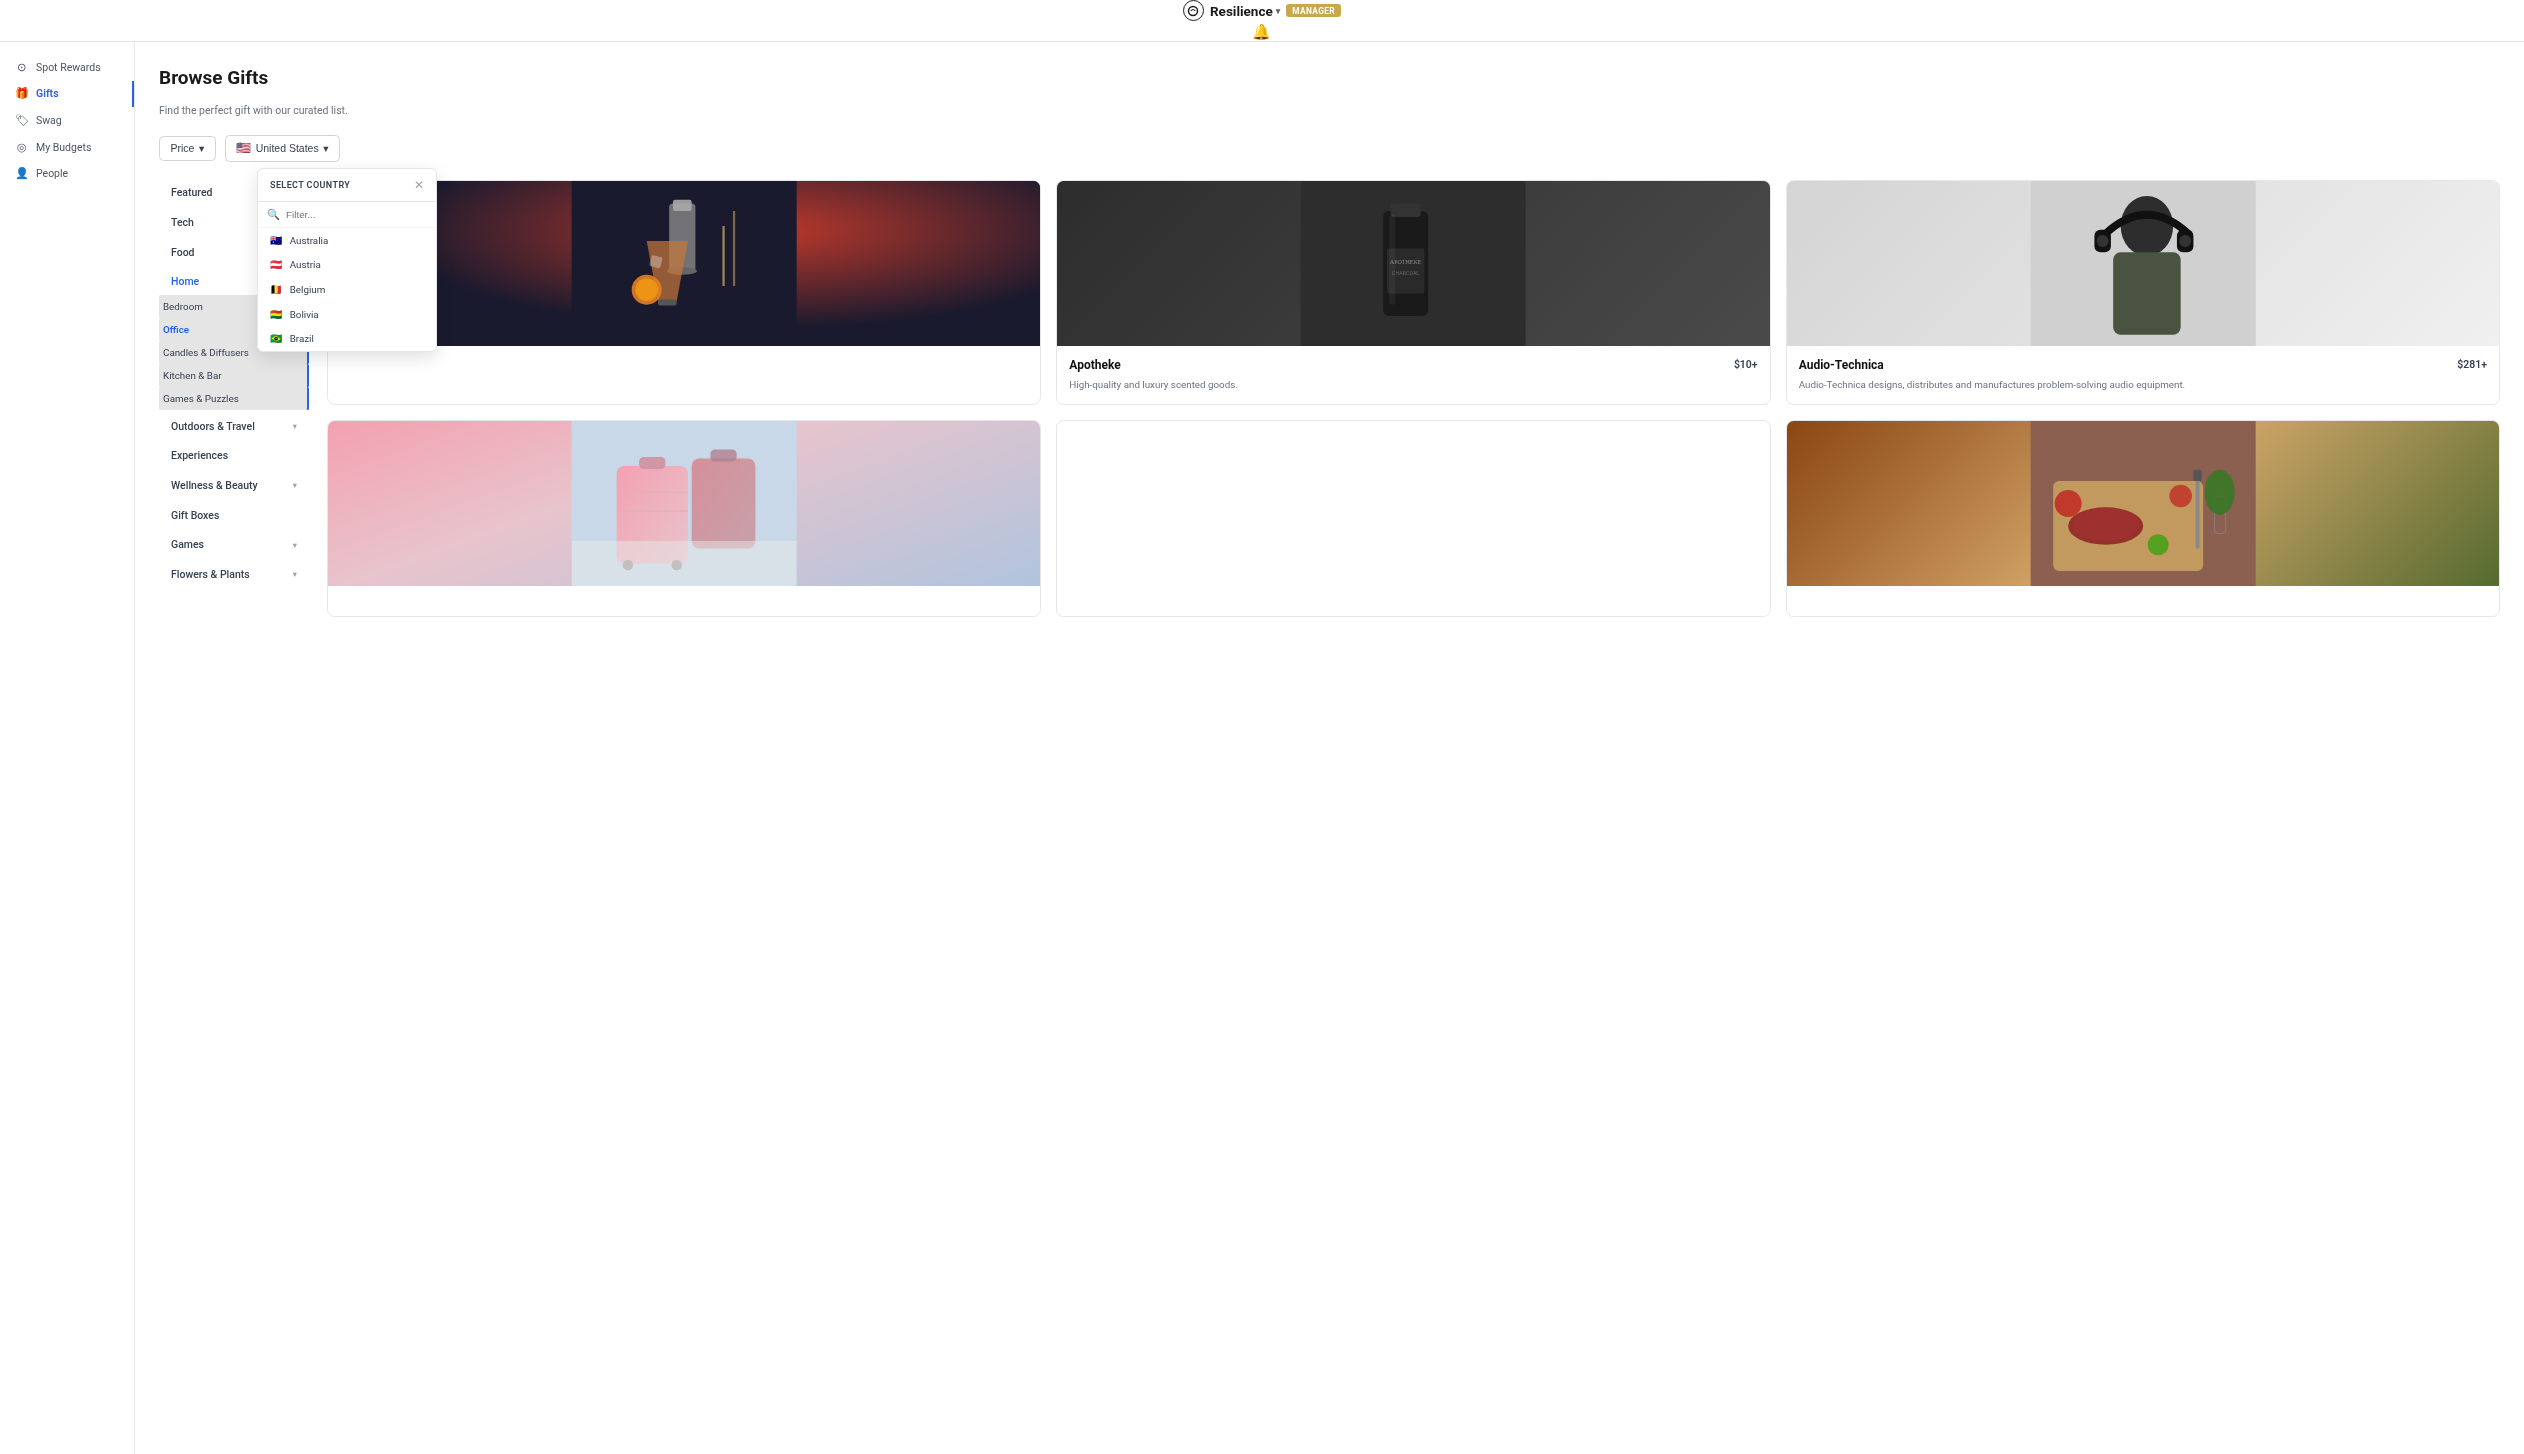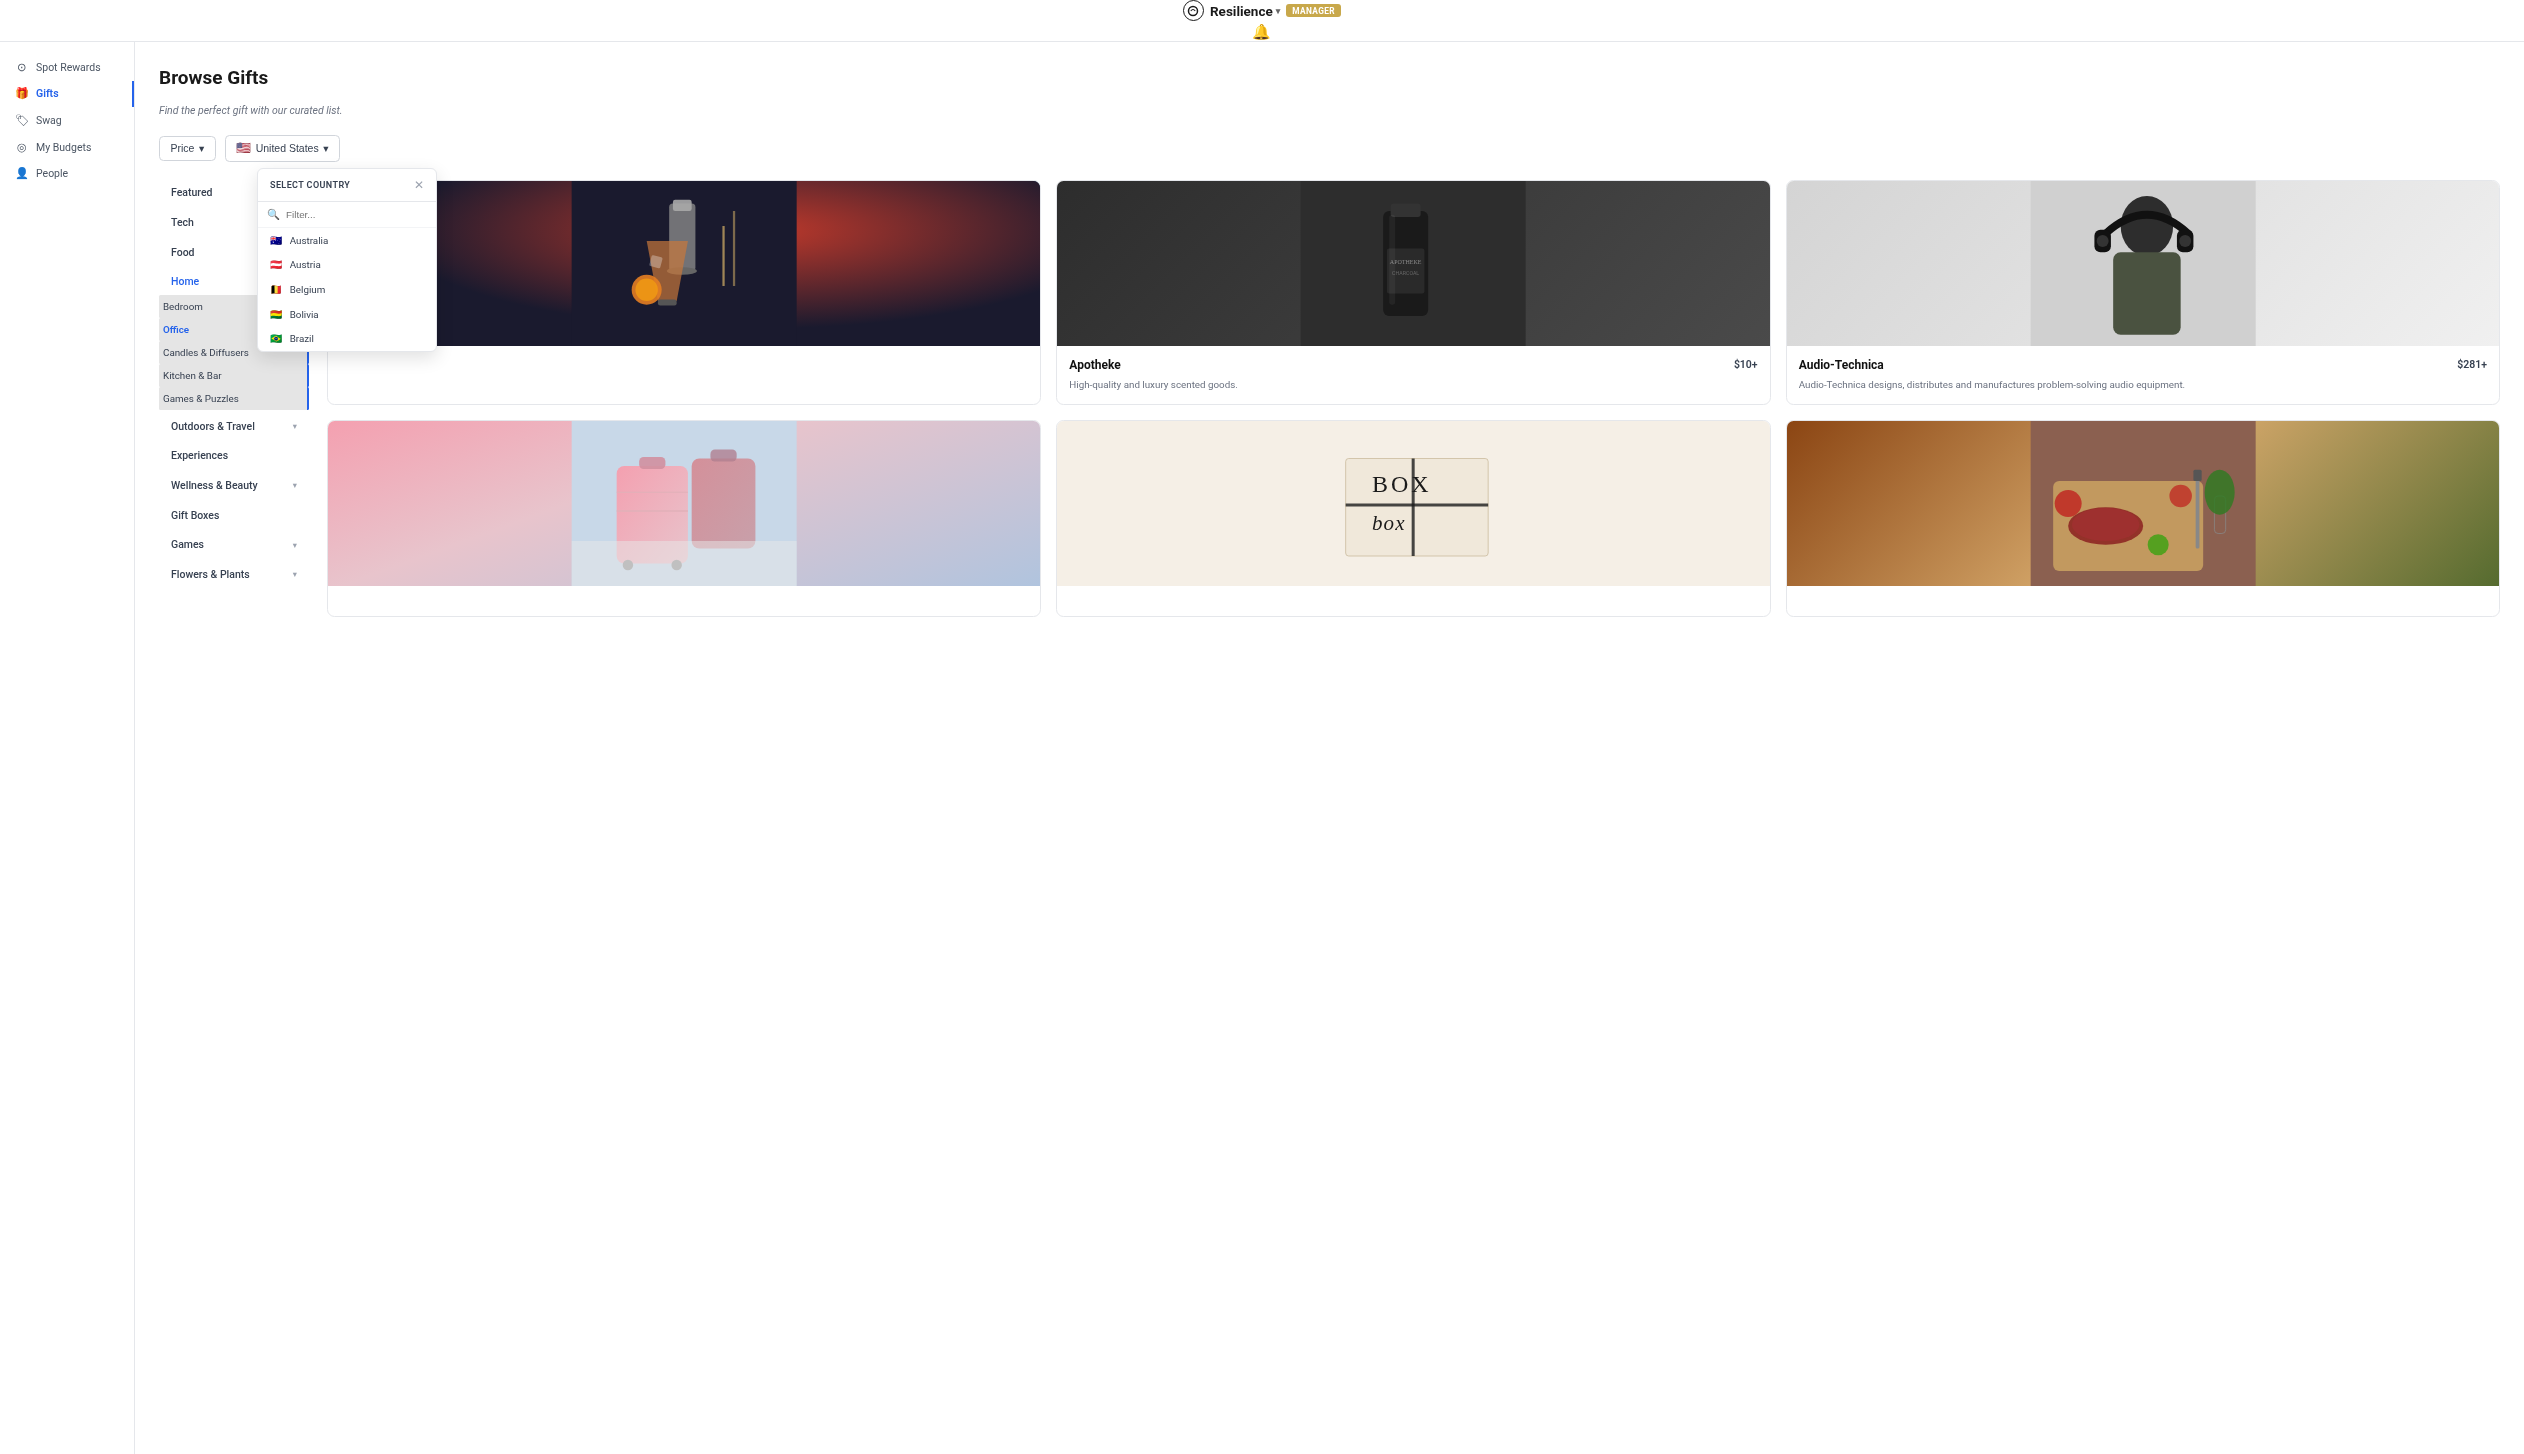--- a/index.html
+++ b/index.html
@@ -38,21 +38,21 @@
       display: flex; align-items: center; gap: 7.5px;
       padding: 6.8px 15px; cursor: pointer; color: #4b5563; font-size: 10.5px;
       transition: background 0.15s;
     }
     .sidebar-item.active { color: #2563eb; border-right: 2.3px solid #2563eb; font-weight: 600; }
     .sidebar-icon { font-size: 11.3px; width: 13.5px; text-align: center; }
 
     
     .main { margin-left: 135px; padding: 24px 24px; flex: 1; }
     .page-title { font-size: 19px; font-weight: 700; margin-bottom: 15px; }
-    .page-subtitle { color: #6b7280; font-size: 10.5px; margin-bottom: 18px; font-style: italic; }
+    .page-subtitle { color: #6b7280; font-size: 10.5px; margin-bottom: 18px; }
 
     
     .filters { display: flex; align-items: center; gap: 9px; margin-bottom: 18px; position: relative; }
     .filter-btn {
       display: flex; align-items: center; gap: 4.5px; padding: 5.3px 10.5px;
       border: 1.1px solid #d1d5db; border-radius: 4.5px; background: #fff;
       cursor: pointer; font-size: 10.5px; font-weight: 500; color: #374151;
     }
     .country-btn {
       display: flex; align-items: center; gap: 4.5px; padding: 5.3px 10.5px;
@@ -431,37 +431,20 @@
           </div>
           <div class="gift-card-body">
             <div class="gift-card-header">
               <span class="gift-card-title"></span>
               <span class="gift-card-price"></span>
             </div>
           </div>
         </div>
 
         <div class="gift-card">
-          <div class="gift-card-img">
-            <div class="box-visual">
-              <svg width="100%" height="100%" viewBox="0 0 300 220" xmlns="http://www.w3.org/2000/svg" style="font-size:36px">
-                <rect width="300" height="220" fill="#f5efe6"></rect>
-
-                <rect x="60" y="50" width="190" height="130" rx="4" fill="#f0e8da" stroke="#c8b89a" stroke-width="1"></rect>
-
-                <rect x="60" y="110" width="190" height="4" fill="#1a1a1a" opacity="0.8"></rect>
-
-                <rect x="148" y="50" width="4" height="130" fill="#1a1a1a" opacity="0.8"></rect>
-
-                <text x="95" y="95" font-family="Georgia, serif" font-size="32" font-weight="300" fill="#1a1a1a" letter-spacing="4">BOX</text>
-
-                <text x="95" y="145" font-family="Georgia, serif" font-size="28" font-style="italic" font-weight="300" fill="#1a1a1a">box</text>
-              </svg>
-            </div>
-          </div>
           <div class="gift-card-body">
           </div>
         </div>
 
         <div class="gift-card">
           <div class="gift-card-img">
             <div class="food-visual">
               <svg width="100%" height="100%" viewBox="0 0 300 220" xmlns="http://www.w3.org/2000/svg">
                 <rect width="300" height="220" fill="#8B6050"></rect>
 

